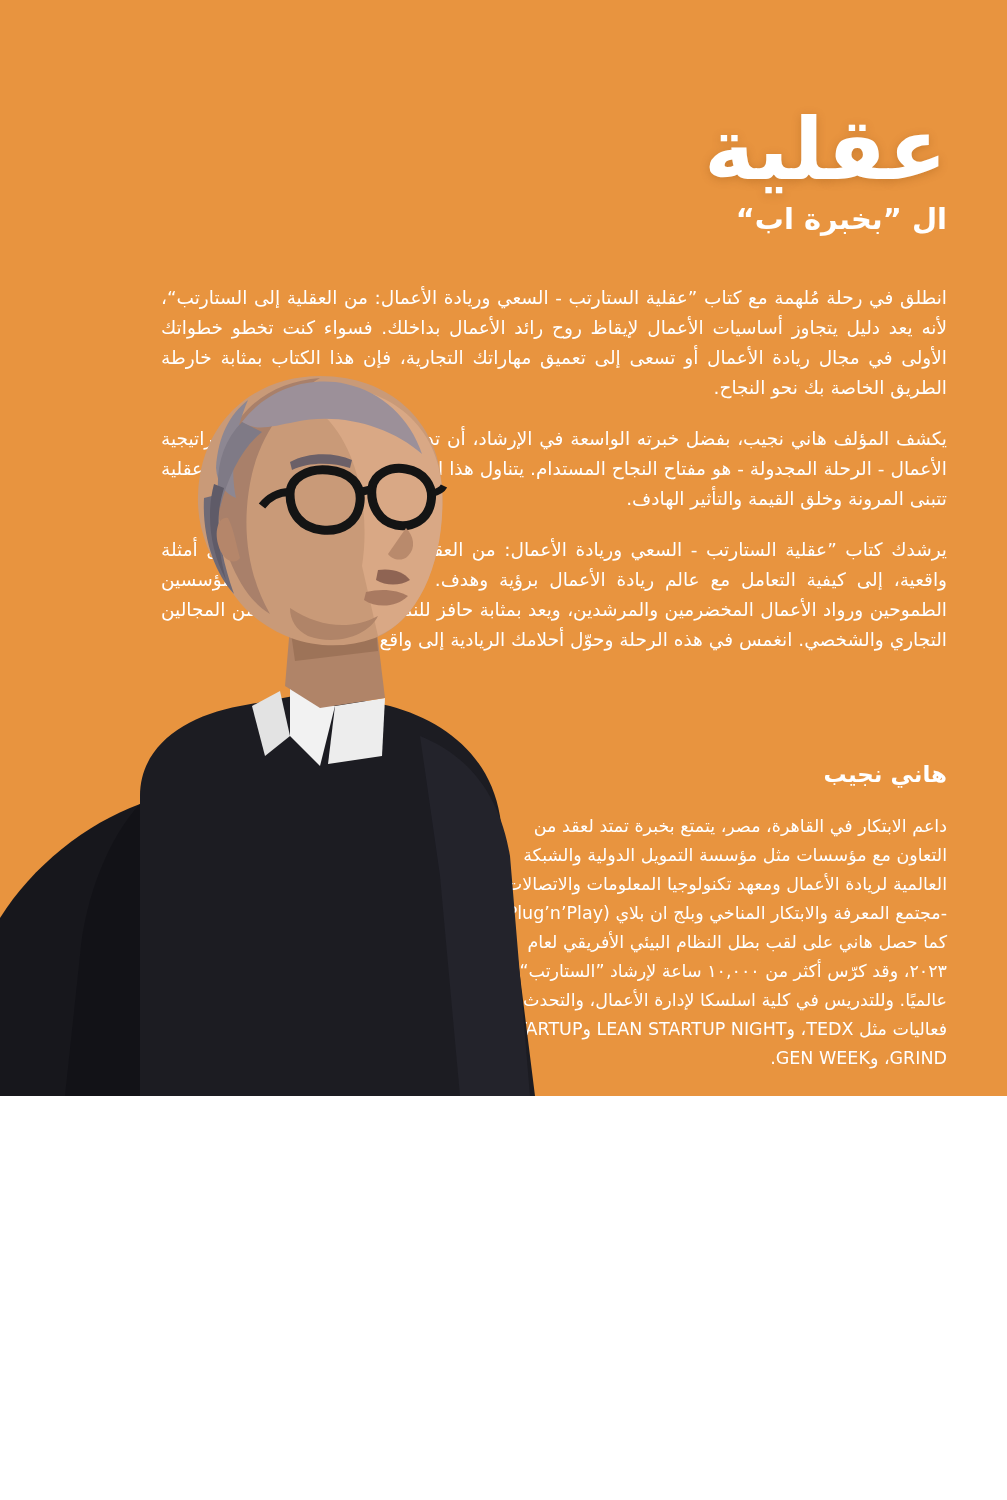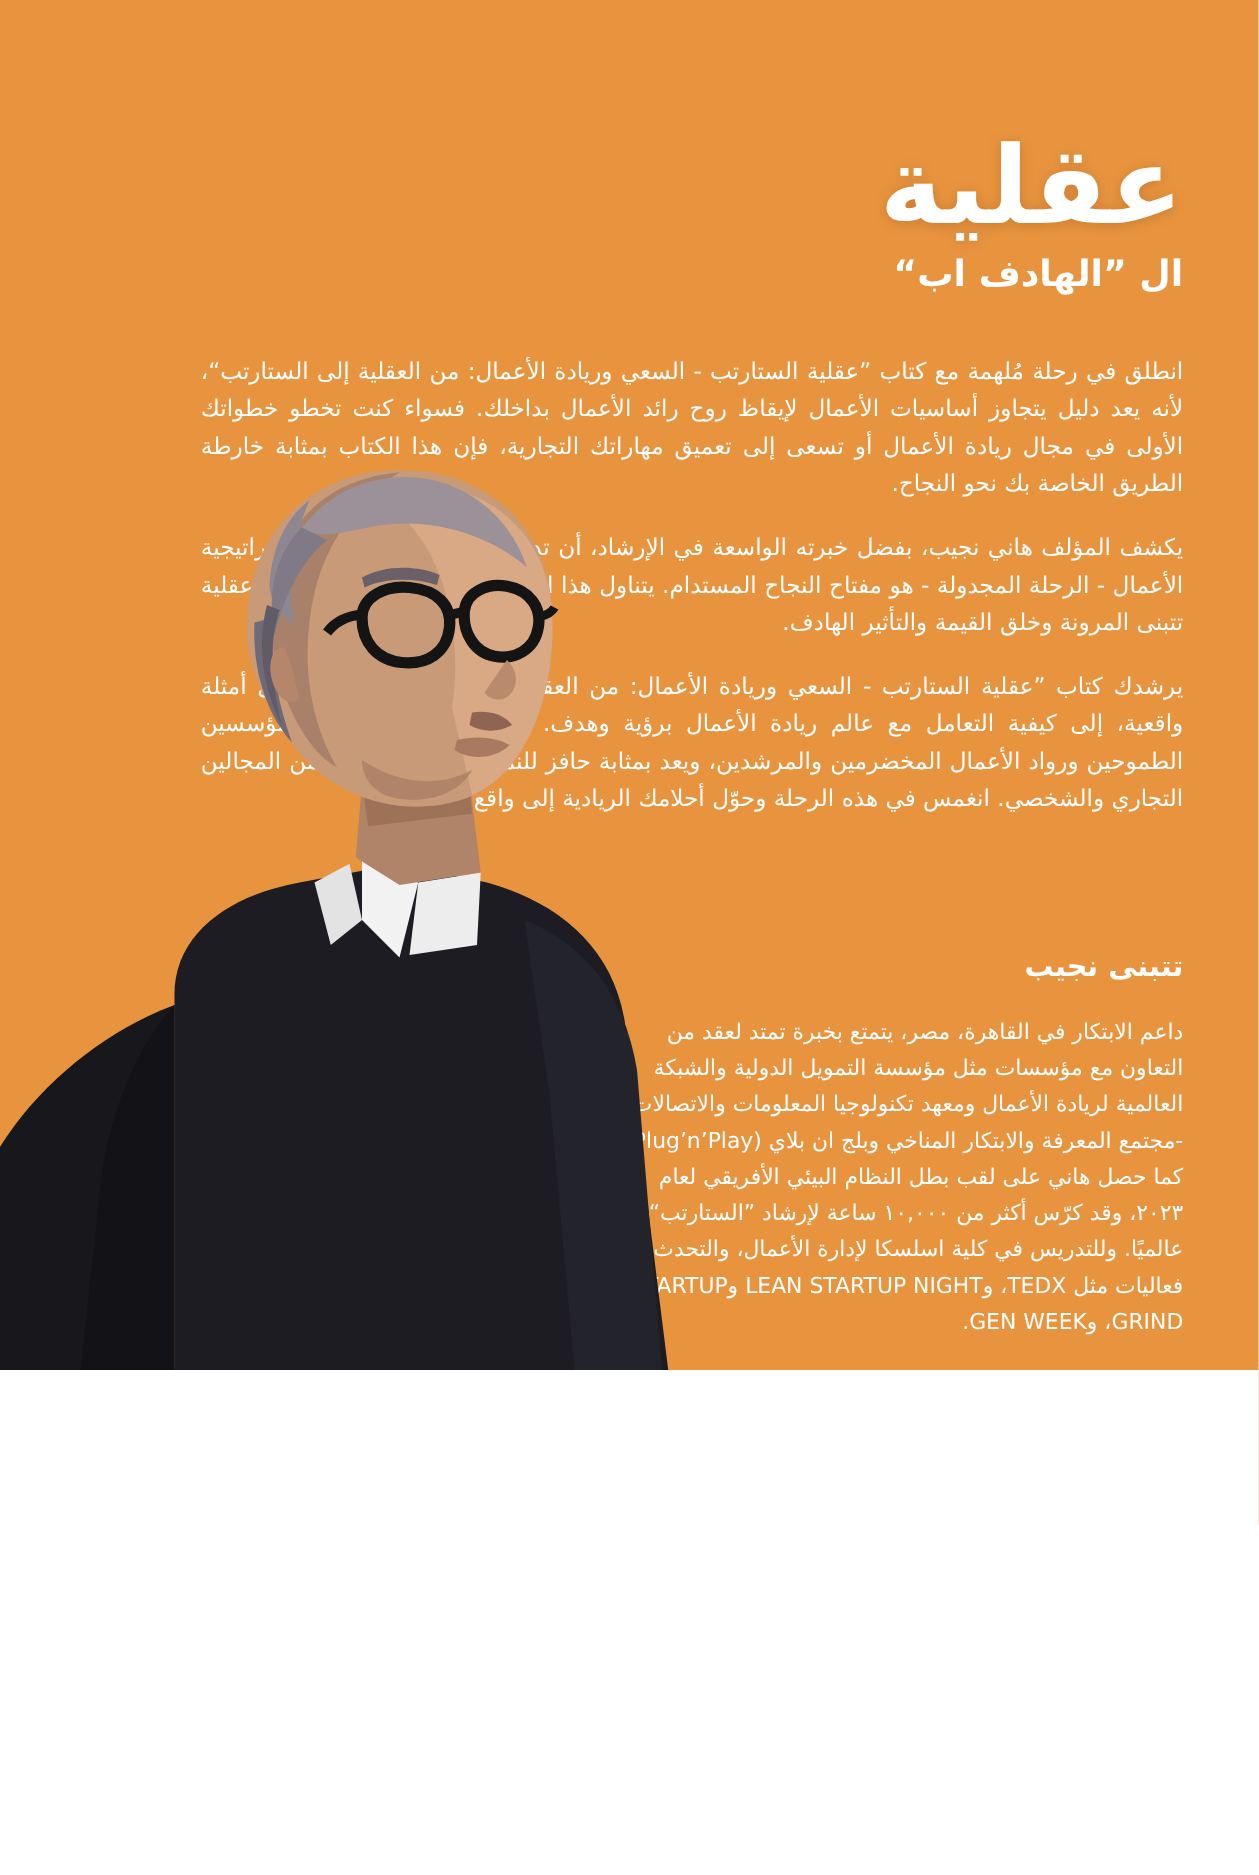--- a/index.html
+++ b/index.html
@@ -128,31 +128,31 @@
     pointer-events: none;
   }
 </style>
 </head>
 <body>
 
 <div id="cover">
 
   <div class="title-block">
     <div class="main-title">عقلية</div>
-    <div class="sub-title">ال ”الهادف اب“</div>
+    <div class="sub-title">ال ”بخبرة اب“</div>
   </div>
 
   <div class="blurb">
     <p>انطلق في رحلة مُلهمة مع كتاب ”عقلية الستارتب - السعي وريادة الأعمال: من العقلية إلى الستارتب“، لأنه يعد دليل يتجاوز أساسيات الأعمال لإيقاظ روح رائد الأعمال بداخلك. فسواء كنت تخطو خطواتك الأولى في مجال ريادة الأعمال أو تسعى إلى تعميق مهاراتك التجارية، فإن هذا الكتاب بمثابة خارطة الطريق الخاصة بك نحو النجاح.</p>
     <p>يكشف المؤلف هاني نجيب، بفضل خبرته الواسعة في الإرشاد، أن تداخل النمو الشخصي مع استراتيجية الأعمال - الرحلة المجدولة - هو مفتاح النجاح المستدام. يتناول هذا الكتاب بناء مشروع مربح وخلق عقلية تتبنى المرونة وخلق القيمة والتأثير الهادف.</p>
     <p>يرشدك كتاب ”عقلية الستارتب - السعي وريادة الأعمال: من العقلية إلى الستارتب“، من خلال أمثلة واقعية، إلى كيفية التعامل مع عالم ريادة الأعمال برؤية وهدف. يُعد هذا الكتاب مثاليًا للمؤسسين الطموحين ورواد الأعمال المخضرمين والمرشدين، ويعد بمثابة حافز للنمو التحويلي في كل من المجالين التجاري والشخصي. انغمس في هذه الرحلة وحوّل أحلامك الريادية إلى واقع ملموس.</p>
   </div>
 
   <div class="author-block">
-    <div class="author-name">تتبنى نجيب</div>
+    <div class="author-name">هاني نجيب</div>
     <div class="author-bio">
       <p>داعم الابتكار في القاهرة، مصر، يتمتع بخبرة تمتد لعقد من التعاون مع مؤسسات مثل مؤسسة التمويل الدولية والشبكة العالمية لريادة الأعمال ومعهد تكنولوجيا المعلومات والاتصالات -مجتمع المعرفة والابتكار المناخي وبلج ان بلاي (Plug’n’Play). كما حصل هاني على لقب بطل النظام البيئي الأفريقي لعام ٢٠٢٣، وقد كرّس أكثر من ١٠,٠٠٠ ساعة لإرشاد ”الستارتب“ عالميًا. وللتدريس في كلية اسلسكا لإدارة الأعمال، والتحدث في فعاليات مثل TEDX، وLEAN STARTUP NIGHT وSTARTUP GRIND، وGEN WEEK.</p>
     </div>
   </div>
 
   <svg class="portrait" viewBox="0 0 620 860" preserveAspectRatio="xMinYMax meet">
 
     <path d="M150 860 L150 560 C150 510 195 480 250 470 L330 455 L400 470 C455 485 500 520 510 580 L545 860 Z" fill="#1c1c22"></path>
     <path d="M0 860 L0 700 C30 640 90 590 150 568 L150 860 Z" fill="#17171c"></path>
     <path d="M150 860 L150 568 C120 600 95 660 90 720 L75 860 Z" fill="#121217"></path>

